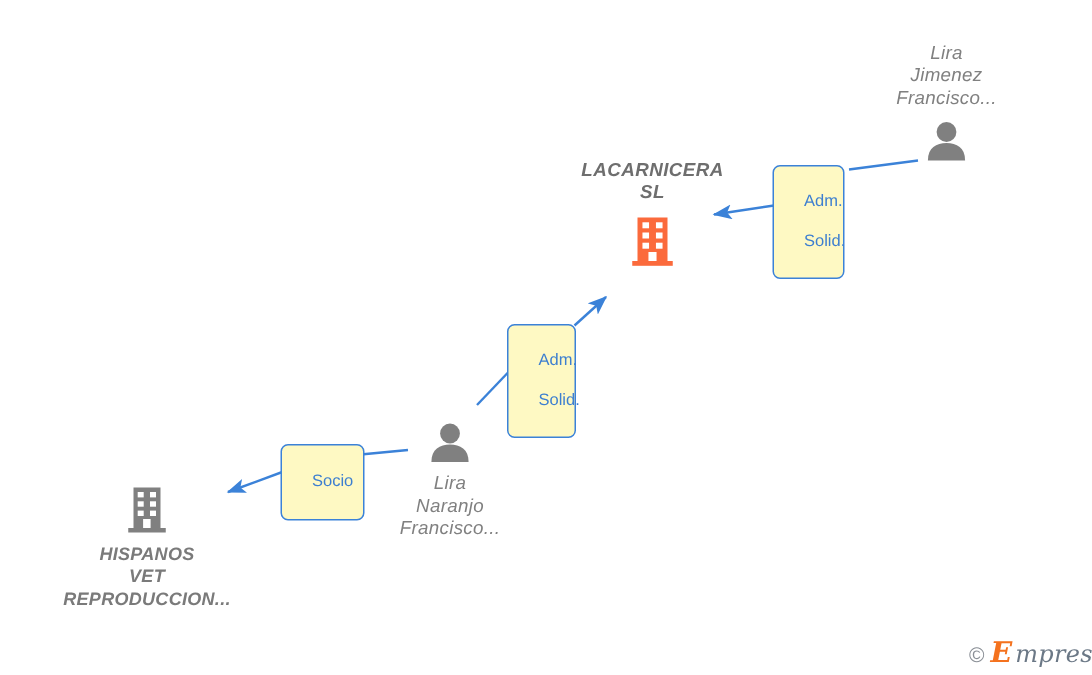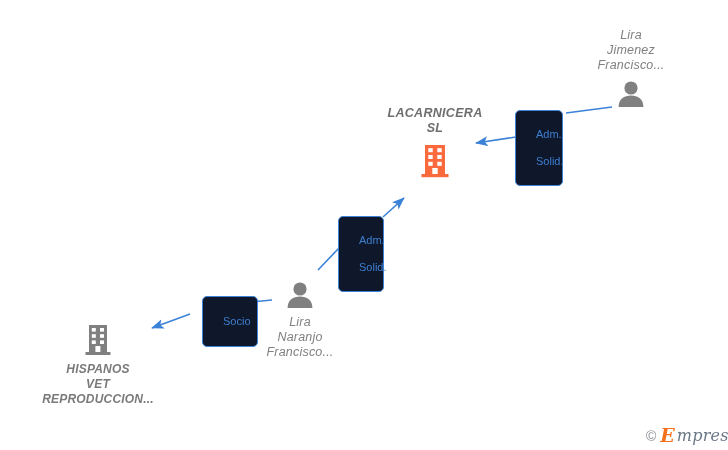--- a/index.html
+++ b/index.html
@@ -48,21 +48,21 @@
   }
   .icon-wrap {
     display: flex;
     justify-content: center;
     align-items: center;
   }
   .rel-label {
     position: absolute;
     border: 1.4px solid #3b82d8;
     border-radius: 5px;
-    background: #0f172a;
+    background: #fef9c3;
     color: #3d7fd0;
     font-size: 11px;
     line-height: 13.5px;
     text-align: center;
     padding: 3px 20px;
     white-space: pre-line;
     box-sizing: border-box;
   }
   .logo {
     position: absolute;
@@ -182,21 +182,21 @@
 <div class="rel-label" style="left:515px; top:110px; width:48px;">
   <div>Adm.</div>
   <div>Solid.</div>
 </div>
 
 <div class="rel-label" style="left:338px; top:216px; width:46px;">
   <div>Adm.</div>
   <div>Solid.</div>
 </div>
 
-<div class="rel-label" style="left:202px; top:296px; width:56px; padding-top:4px; padding-bottom:4px;text-align:center;">
+<div class="rel-label" style="left:187px; top:296px; width:56px; padding-top:4px; padding-bottom:4px;text-align:center;">
   <div>Socio</div>
 </div>
 
 <div class="logo">
   <span class="logo-copy">©</span>
   <span class="logo-e">E</span>
   <span class="logo-rest">mpresia</span>
 </div>
 
 </body></html>

